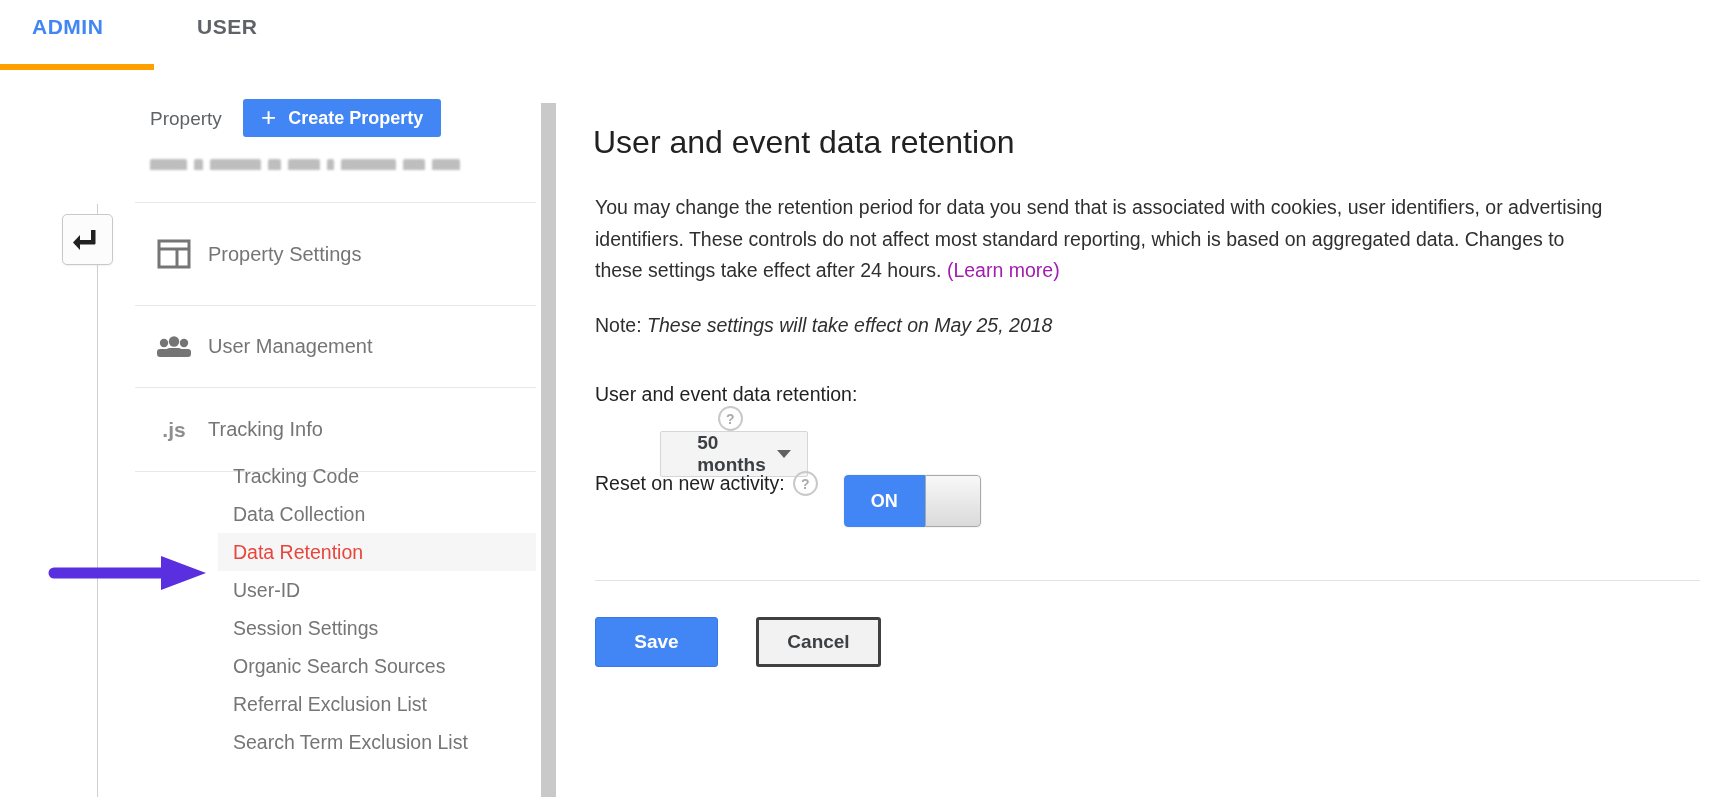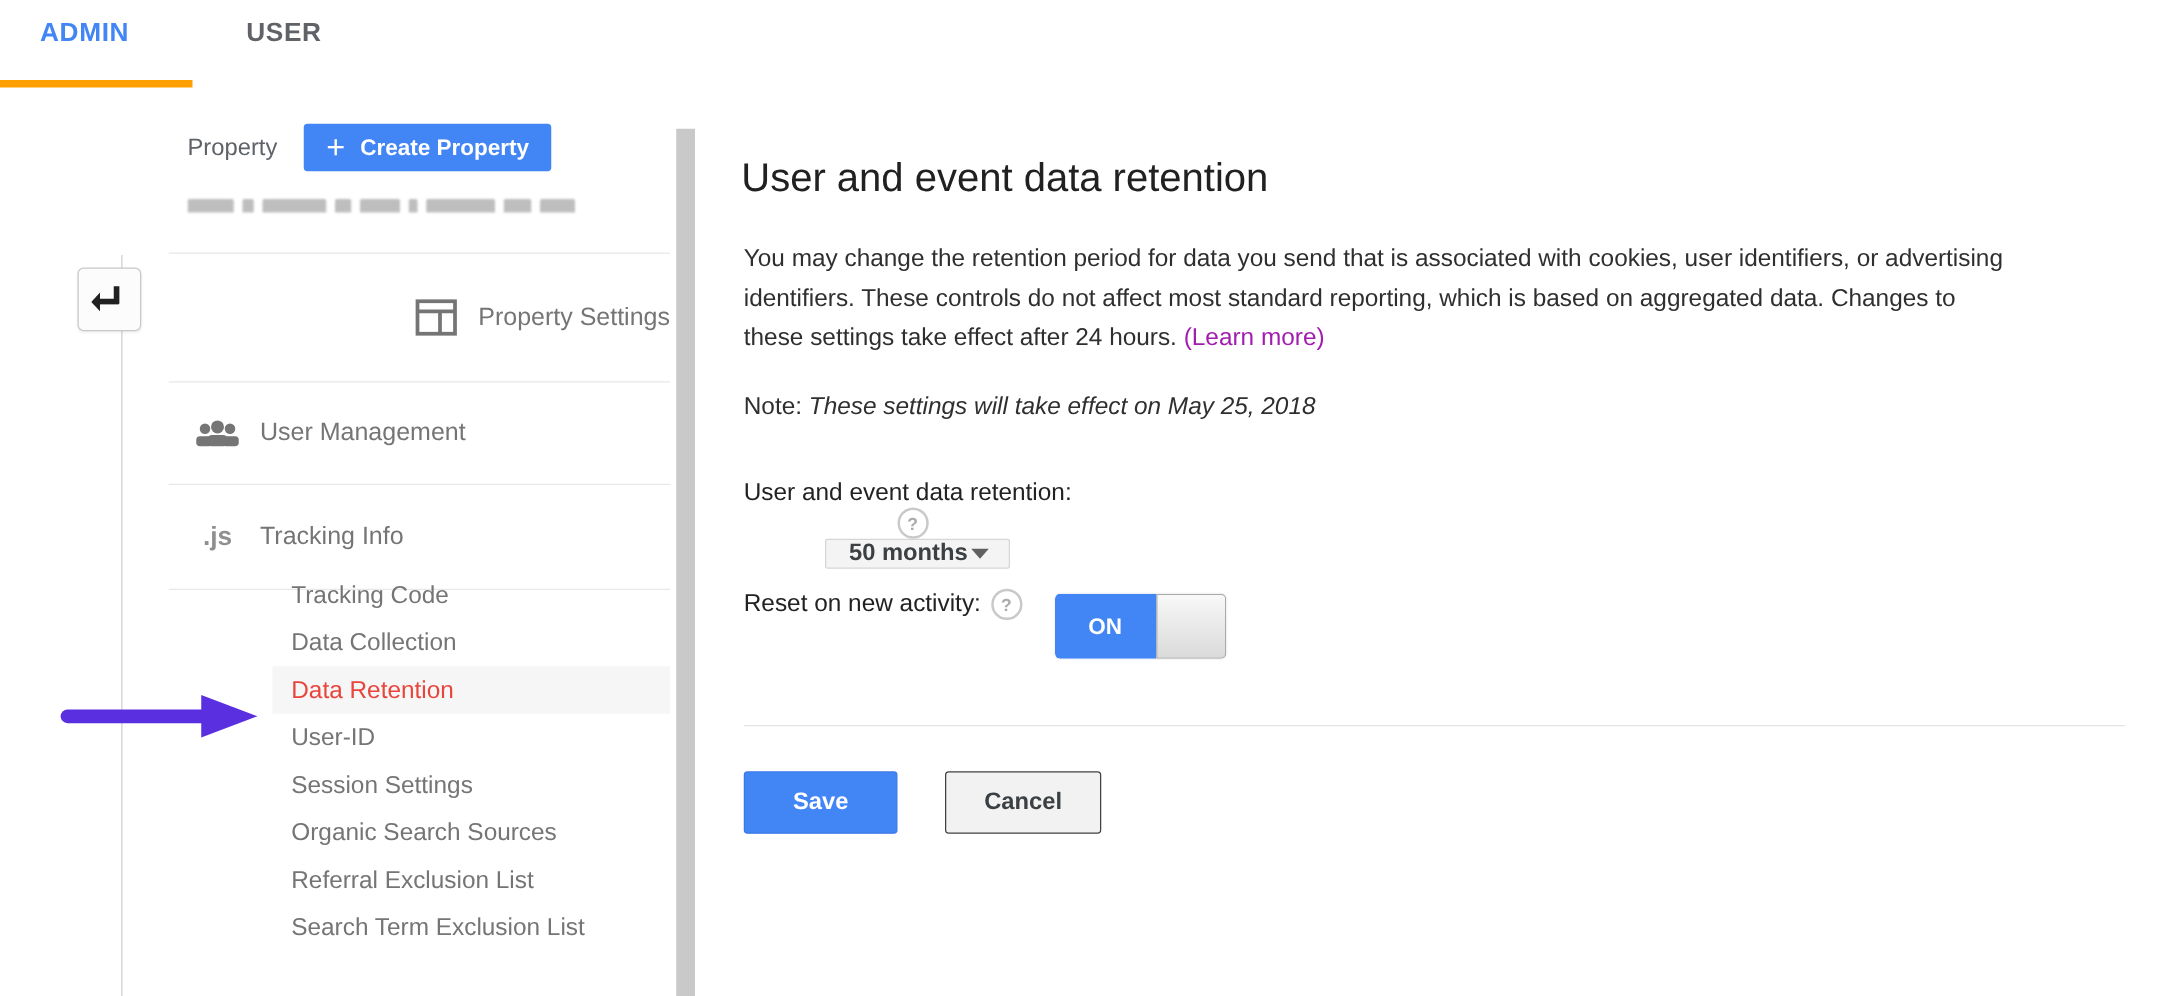--- a/index.html
+++ b/index.html
@@ -27,21 +27,21 @@
 
   
   .vline { position:absolute; left:97px; top:204px; width:1px; height:593px; background:#cfcfcf; }
   .back-btn { position:absolute; left:62px; top:214px; width:51px; height:51px; background:#fcfcfc;
     border:1px solid #c9c9c9; border-radius:5px; display:flex; align-items:center; justify-content:center;
     cursor:pointer; box-shadow:0 1px 2px rgba(0,0,0,.06); z-index:2; }
 
   
   .menu { position:absolute; left:135px; top:202px; width:401px; border-top:1px solid #e8e8e8; }
   .menu-row { display:flex; align-items:center; border-bottom:1px solid #e8e8e8; cursor:pointer; }
-  .menu-row.r1 { height:103px;justify-content:flex-end; } .menu-row.r2 { height:82px; } .menu-row.r3 { height:84px; }
+  .menu-row.r1 { height:103px; } .menu-row.r2 { height:82px; } .menu-row.r3 { height:84px; }
   .menu-icon { width:36px; margin-left:21px; display:flex; justify-content:center; color:#757575; }
   .menu-label { margin-left:16px; font-size:20px; color:#757575; }
   .js-glyph { font-size:21px; font-weight:700; color:#8f8f8f; }
 
   .submenu { position:absolute; left:135px; top:451px; width:401px; padding-top:6px; }
   .sub-item { height:38px; margin-left:83px; width:318px; padding-left:15px; display:flex; align-items:center;
     font-size:19.5px; color:#757575; cursor:pointer; }
   .sub-item.active { background:#f6f6f6; color:#e8453c; }
 
   
@@ -60,38 +60,38 @@
   .setting-row { position:absolute; left:595px; display:flex; align-items:center; }
   .row-retention { top:383px; height:47px;flex-direction:column; }
   .row-reset { top:457px; height:53px; }
   .setting-label { font-size:19.5px; color:#222; }
   .help { width:25px; height:25px; border:2px solid #c9c9c9; border-radius:50%; color:#aaa;
     display:inline-flex; align-items:center; justify-content:center; font-size:14px; font-weight:700;
     margin-left:8px; cursor:pointer; flex:0 0 auto; }
 
   .dropdown { margin-left:16px; width:148px; height:46px; background:#f4f4f4; border:1px solid #d6d6d6;
     border-radius:2px; display:flex; align-items:center; justify-content:space-between;
-    padding:0 16px 0 18px; cursor:pointer; }
+    padding:0 16px 0 36px; cursor:pointer; }
   .dropdown .val { font-size:19px; font-weight:700; color:#3c4043; }
   .caret { width:0; height:0; border-left:7px solid transparent; border-right:7px solid transparent;
     border-top:8px solid #616161; }
 
   .toggle { margin-left:26px; width:137px; height:52px; border-radius:4px; display:flex; overflow:hidden;
     cursor:pointer; box-shadow:0 0 0 1px rgba(0,0,0,.04);margin-top:35px; }
   .toggle-on { flex:1; background:#4285f4; color:#fff; font-size:18px; font-weight:700;
     display:flex; align-items:center; justify-content:center; border-radius:4px 0 0 4px; }
   .toggle-knob { width:56px; background:linear-gradient(#f8f8f8,#dadada); border:1px solid #a9a9a9;
     border-radius:0 4px 4px 0; }
 
   .divider2 { position:absolute; left:595px; top:580px; width:1105px; height:1px; background:#e3e3e3; }
 
   .btn-row { position:absolute; left:595px; top:617px; display:flex; gap:38px; }
   .btn { height:50px; border-radius:3px; font-family:inherit; font-size:19px; font-weight:700; cursor:pointer; }
   .btn-save { width:123px; background:#4285f4; color:#fff; border:1px solid #3b78e7; }
-  .btn-cancel { width:125px; background:#f2f2f2; color:#3c4043; border:1px solid #404040; }
+  .btn-cancel { width:125px; background:#f2f2f2; color:#3c4043; border:3px solid #404040; }
 </style>
 </head>
 <body>
 
 <div class="canvas">
 
   <div class="tab tab-admin">ADMIN</div>
   <div class="tab tab-user">USER</div>
   <div class="tab-underline"></div>
 

